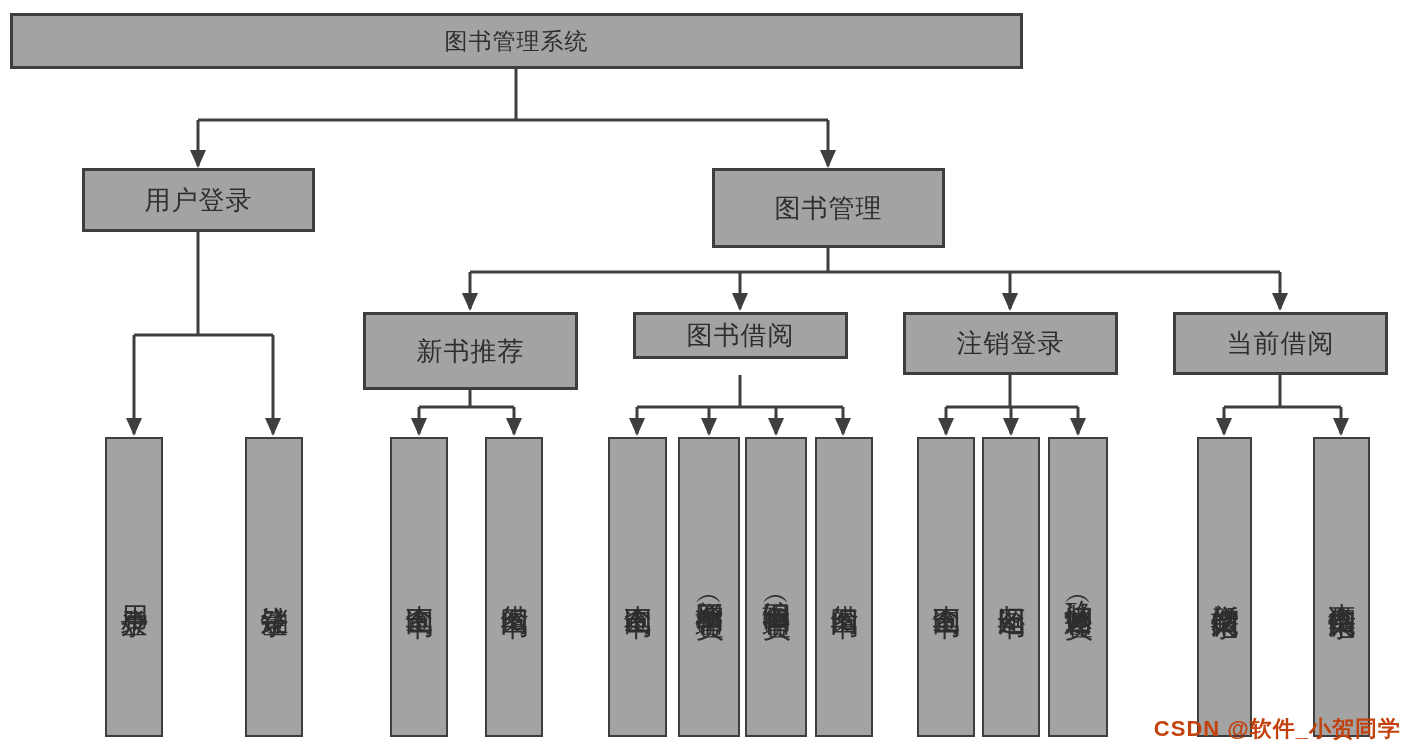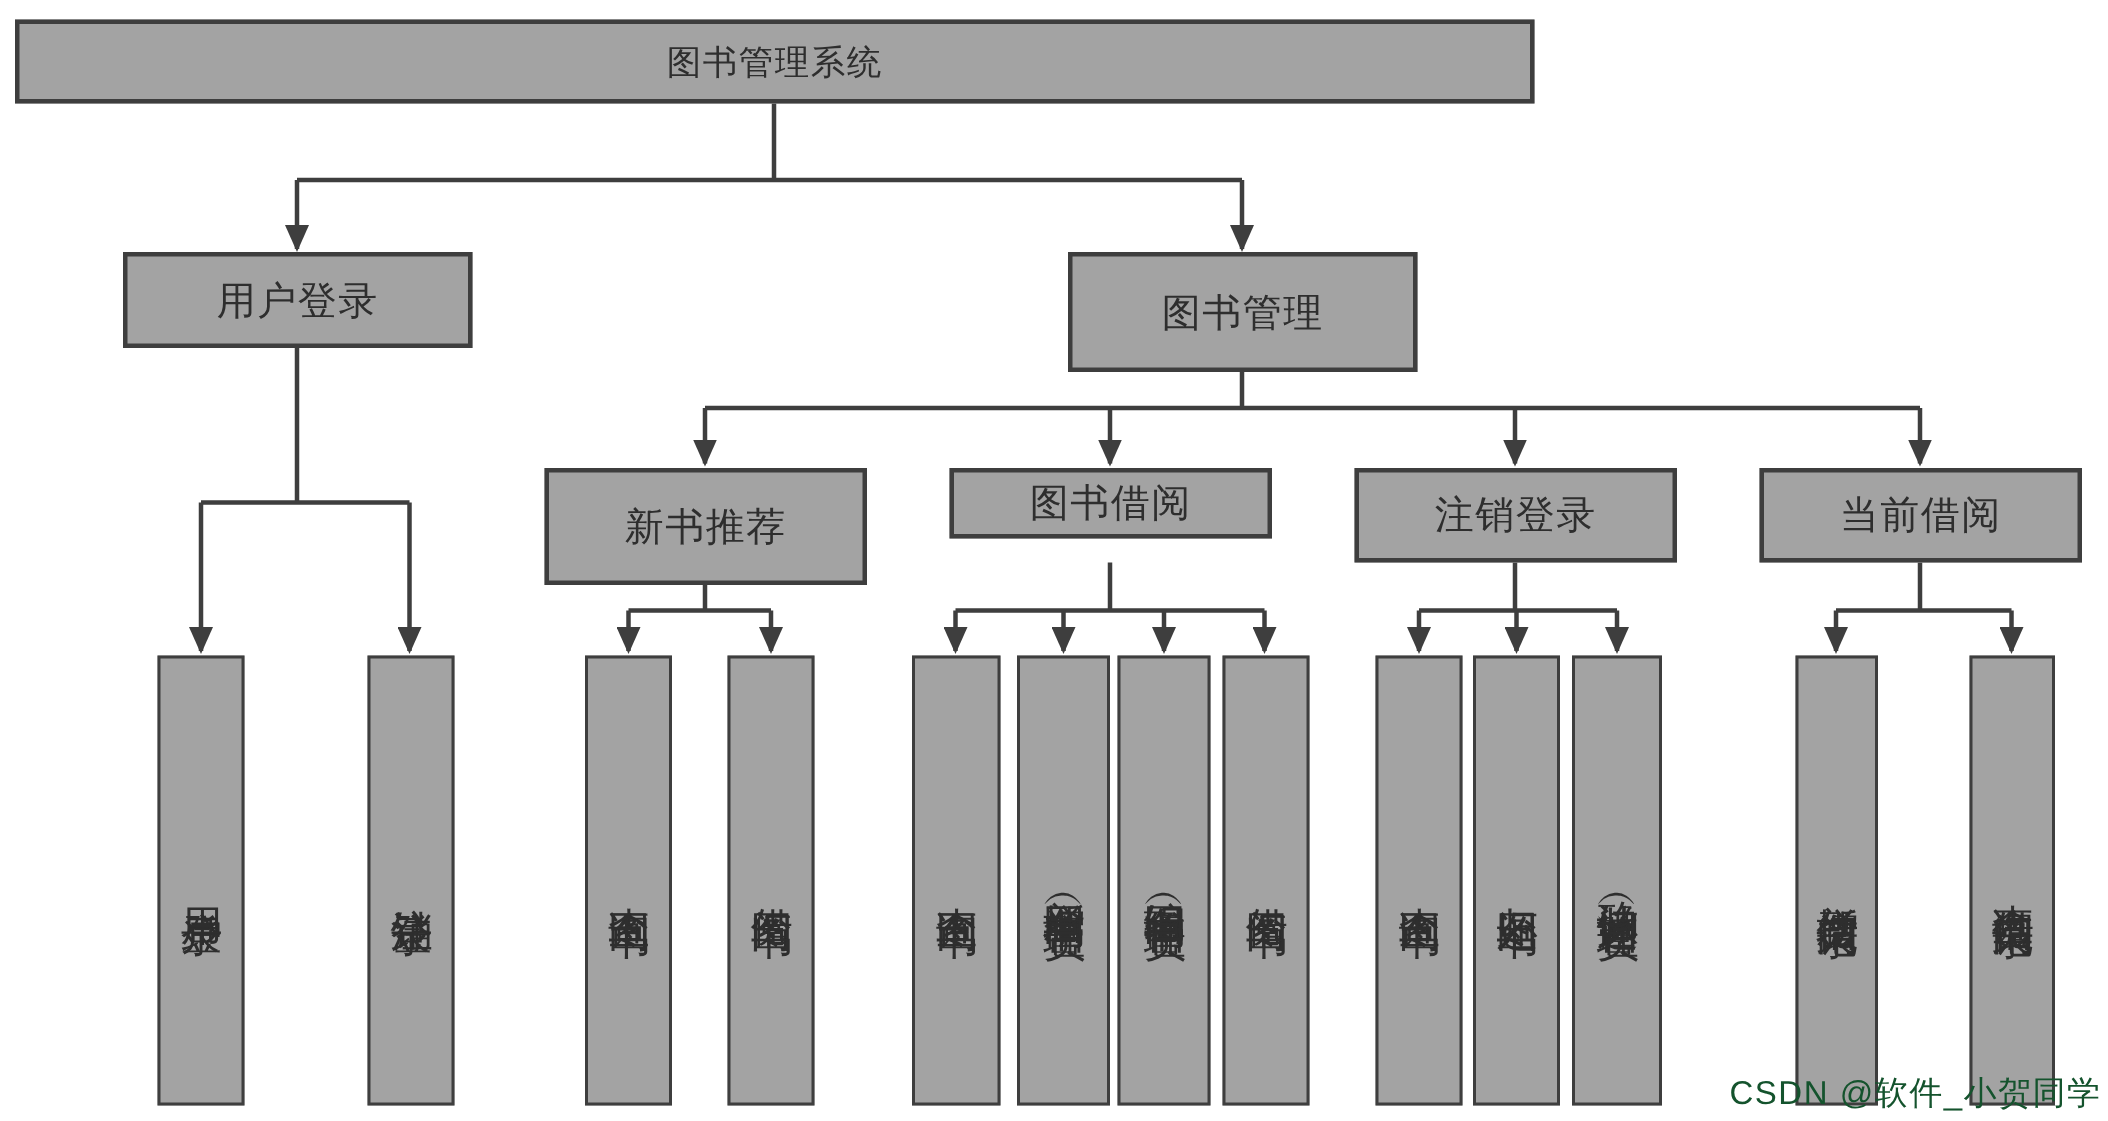--- a/index.html
+++ b/index.html
@@ -16,21 +16,21 @@
   }
   .root{font-size:23px;letter-spacing:1px;}
   .hnode{font-size:26px;letter-spacing:1px;}
   .vnode{
     border-width:2px;
     writing-mode:vertical-rl;text-orientation:mixed;
     font-size:28px;letter-spacing:2px;line-height:1;
   }
   .watermark{
     position:absolute;right:4px;bottom:3px;z-index:5;
-    font-size:22px;letter-spacing:1px;color:#14532d;white-space:nowrap;
+    font-size:22px;letter-spacing:1px;color:#c2410c;white-space:nowrap;font-weight:bold;
   }
 </style>
 </head>
 <body>
 
 <div class="canvas">
 
   <svg class="wires" width="1405" height="747" viewBox="0 0 1405 747" xmlns="http://www.w3.org/2000/svg">
     <defs>
       <marker id="ah" markerUnits="userSpaceOnUse" markerWidth="18" markerHeight="16" refX="16" refY="8" orient="auto">

